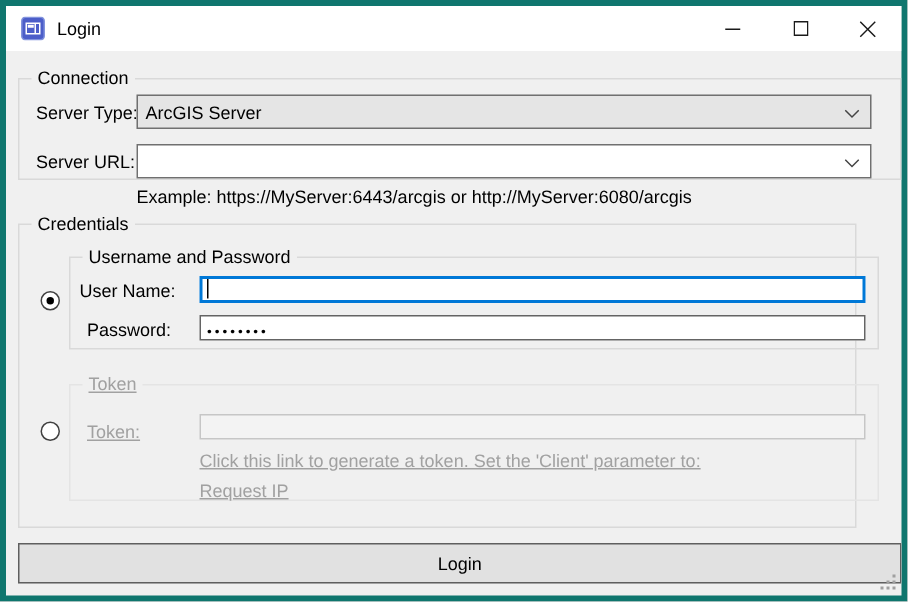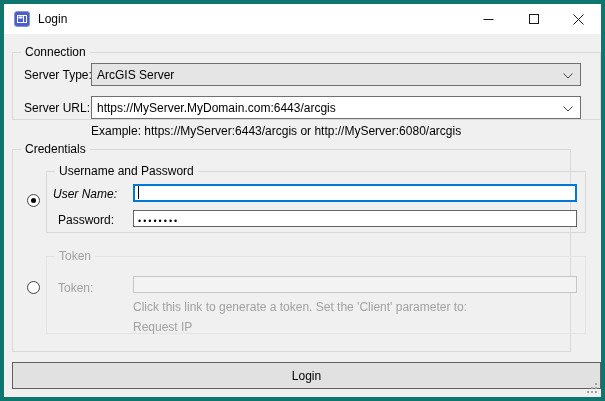--- a/index.html
+++ b/index.html
@@ -18,21 +18,21 @@
   .title-text { position:absolute; left:34px; top:8px; font-size:12px; }
   .win-buttons { position:absolute; right:0; top:0; height:30px; display:flex; }
   .win-btn { width:45px; height:30px; display:flex; align-items:center; justify-content:center; }
   
   .groupbox { position:absolute; border:1px solid #d9d9d9; }
   .groupbox > .legend {
     position:absolute; top:-8px; left:8px; background:#f0f0f0; padding:0 4px;
     font-size:12px; line-height:15px; white-space:nowrap;
   }
   .groupbox.disabled { border-color:#e4e4e4; }
-  .disabled-text { color:#a1a1a1; }
+  .disabled-text { color:#a1a1a1;text-decoration:underline; }
   .lbl { position:absolute; white-space:nowrap; line-height:14px; }
   
   .combo {
     position:absolute; height:23px; border:1px solid #707070; background:#fff;
     display:flex; align-items:center; padding:0 30px 0 5px; cursor:default;
   }
   .combo.gray { background:#e5e5e5; }
   .combo .chev { position:absolute; right:7px; top:9px; }
   .tb {
     position:absolute; border:1px solid #646464; background:#fff;
@@ -100,38 +100,37 @@
     <span class="lbl" style="left:11px; top:15px;">Server Type:</span>
     <div class="combo gray" style="left:78px; top:10px; width:490px;">
       <span>ArcGIS Server</span>
       <svg class="chev" width="10" height="6" viewBox="0 0 10 6">
           <polyline points="0.5,0.5 5,5 9.5,0.5" fill="none" stroke="#444"></polyline>
         </svg>
     </div>
 
     <span class="lbl" style="left:11px; top:48px;">Server URL:</span>
     <div class="combo" style="left:78px; top:43px; width:490px;">
-      <span>https://MyServer.MyDomain.com:6443/arcgis</span>
       <svg class="chev" width="10" height="6" viewBox="0 0 10 6">
           <polyline points="0.5,0.5 5,5 9.5,0.5" fill="none" stroke="#444"></polyline>
         </svg>
     </div>
 
     <span class="lbl" style="left:78px; top:71px;">Example: https://MyServer:6443/arcgis or http://MyServer:6080/arcgis</span>
   </div>
 
   <div class="groupbox" style="left:8px; top:145px; width:559px; height:203px;">
     <span class="legend">Credentials</span>
 
     <div class="radio checked" style="left:14px; top:44px;"></div>
 
     <div class="groupbox" style="left:33px; top:21px; width:540px; height:62px;">
       <span class="legend">Username and Password</span>
 
-      <span class="lbl" style="left:6px; top:15px;font-style:italic;">User Name:</span>
+      <span class="lbl" style="left:6px; top:15px;">User Name:</span>
       <input class="tb focused" type="text" style="left: 86px; top: 12px; width: 444px; height: 18px;" value="">
       <div class="caret" style="left:91px; top:14px;"></div>
 
       <span class="lbl" style="left:11px; top:41px;">Password:</span>
       <input class="tb pwd" type="text" style="left: 86px; top: 38px; width: 444px; height: 17px;" value="••••••••">
     </div>
 
     <div class="radio" style="left:14px; top:131px;"></div>
 
     <div class="groupbox disabled" style="left:33px; top:106px; width:540px; height:78px;">

